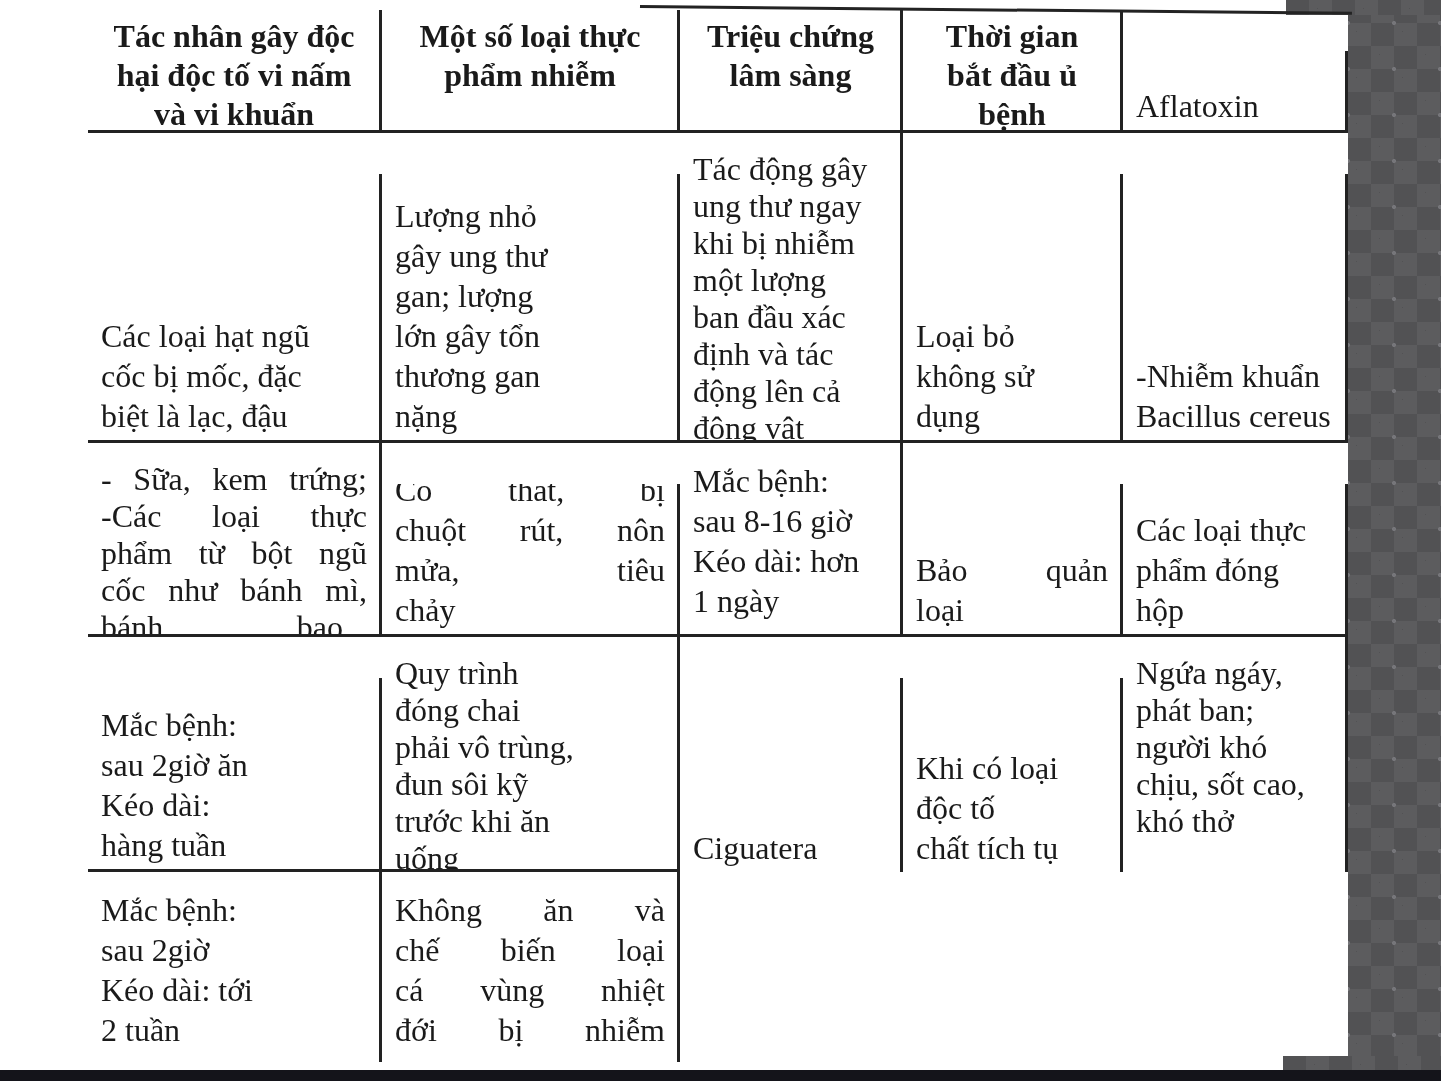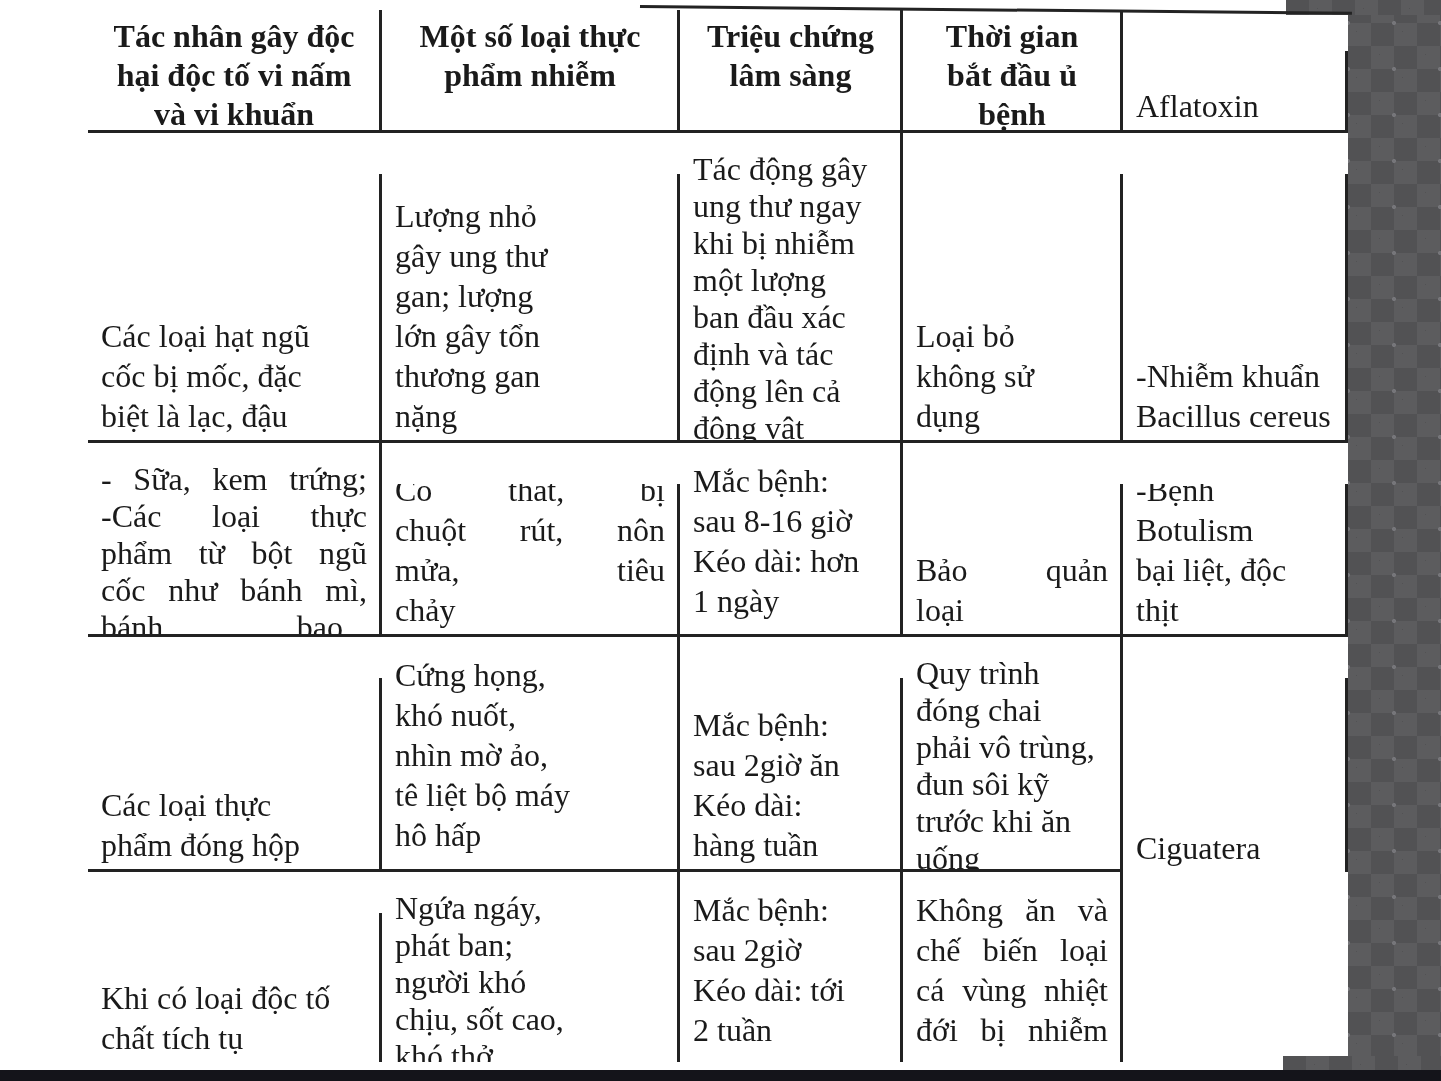--- a/index.html
+++ b/index.html
@@ -134,33 +134,22 @@
 sau 8-16 giờ
 Kéo dài: hơn
 1 ngày</div>
   </div>
   <div class="cell bb v-mid just">
     <div class="txt">Bảo quản
 loại</div>
   </div>
 
   <div class="cell bb v-mid">
-    <div class="txt">-Bệnh Botulism
-bại liệt, độc thịt</div>
-  </div>
-  <div class="cell bb v-mid">
     <div class="txt">Các loại thực
 phẩm đóng hộp</div>
-  </div>
-  <div class="cell bb v-top">
-    <div class="txt">Cứng họng,
-khó nuốt,
-nhìn mờ ảo,
-tê liệt bộ máy
-hô hấp</div>
   </div>
   <div class="cell bb v-mid">
     <div class="txt">Mắc bệnh:
 sau 2giờ ăn
 Kéo dài:
 hàng tuần</div>
   </div>
   <div class="cell bb v-top lh-tight">
     <div class="txt">Quy trình
 đóng chai

